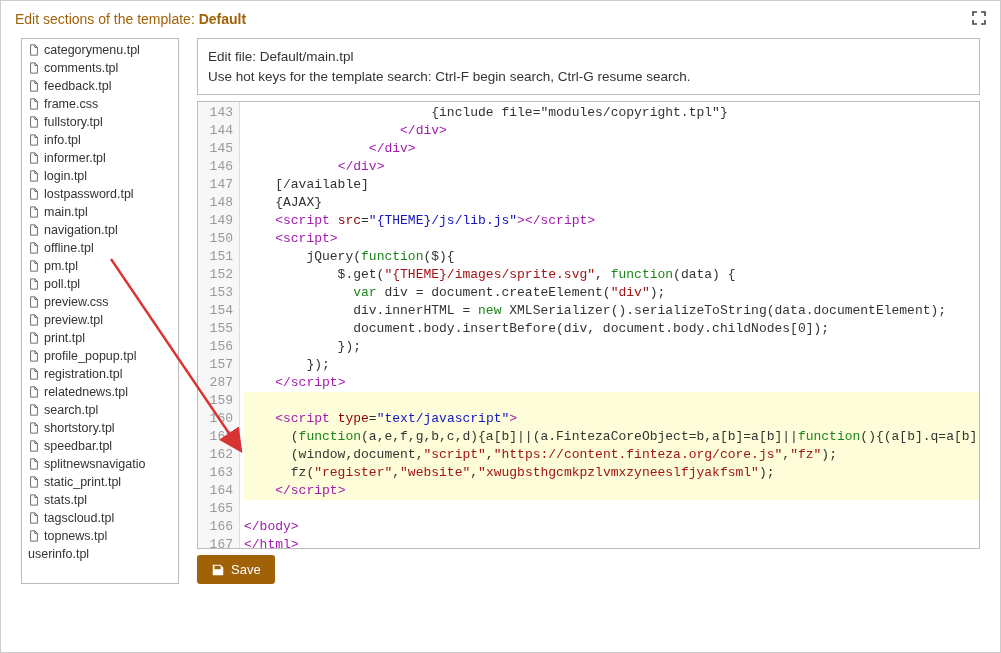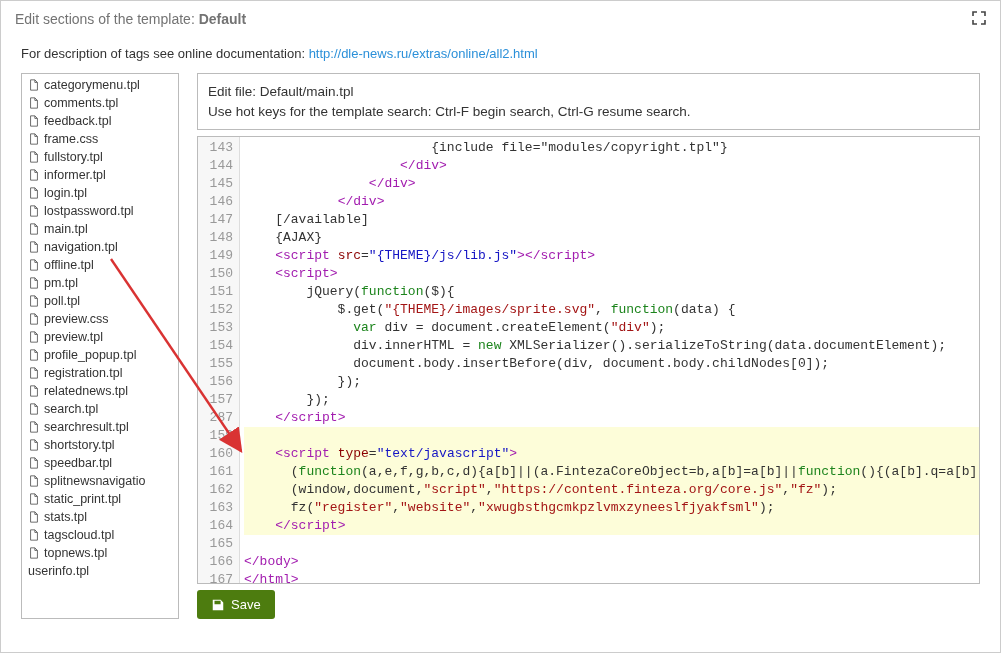--- a/index.html
+++ b/index.html
@@ -1,19 +1,19 @@
 <!DOCTYPE html>
 <html><head>
 <meta charset="utf-8">
 <style>
   * { box-sizing: border-box; margin: 0; padding: 0; }
   body { font-family: "Segoe UI", Tahoma, sans-serif; font-size: 13px; color: #333; background: #fff; }
   .panel { border: 1px solid #ccc; margin: 0; width: 1001px; height: 653px; position: relative; }
   .panel-head { padding: 10px 14px; border-bottom: 1px solid transparent; position: relative; }
-  .panel-head .title { font-size: 14px; color: #737373; }
+  .panel-head .title { font-size: 14px; color: #a16207; }
   .panel-head .title b { font-weight: 600; }
   .expand-icon { position: absolute; right: 14px; top: 10px; font-size: 14px; color: #444; cursor: pointer; }
   .doc-line { padding: 8px 20px 12px 20px; font-size: 13px; color: #333; }
   .doc-line a { color: #2b90d9; text-decoration: none; }
   .body-row { display: flex; padding: 0 20px 14px 20px; gap: 18px; height: 560px; }
   .file-tree-wrap { width: 158px; border: 1px solid #bbb; overflow: hidden; position: relative; background: #fff; }
   .file-tree { height: 100%; overflow-y: scroll; padding: 2px 0; }
   .file-tree::-webkit-scrollbar { width: 16px; }
   .file-tree::-webkit-scrollbar-track { background: #f0f0f0; }
   .file-tree::-webkit-scrollbar-thumb { background: #c1c1c1; border: 1px solid #aaa; }
@@ -32,42 +32,39 @@
   .gutter .ln { height: 18px; line-height: 18px; font-family: Liberation Mono, monospace; }
   .code { flex: 1; padding: 2px 4px; white-space: pre; min-width: 1100px; }
   .code .cl { height: 18px; line-height: 18px; }
   .code .hl { background: #fdfdd9; }
   .tag { color: #a21caf; }
   .attr-n { color: #8b0000; }
   .attr-v { color: #1515c4; }
   .str { color: #a31515; }
   .kw2 { color: #1c841c; }
   .num {}
-  .save-btn { align-self: flex-start; background: #4d7c0f; color: #fff; border: none; padding: 7px 14px; font-size: 13px; border-radius: 3px; display: inline-flex; align-items: center; gap: 6px; cursor: pointer; }
+  .save-btn { align-self: flex-start; background: #a16207; color: #fff; border: none; padding: 7px 14px; font-size: 13px; border-radius: 3px; display: inline-flex; align-items: center; gap: 6px; cursor: pointer; }
   .save-ic { width: 14px; height: 14px; }
   .arrow-svg { position: absolute; left: 90px; top: 250px; pointer-events: none; z-index: 50; }
 </style>
 </head>
 <body>
 
 <div class="panel">
   <div class="panel-head">
     <span class="title">
       <span>Edit sections of the template: </span><b>Default</b>
     </span>
     <span class="expand-icon">
       <svg width="14" height="14" viewBox="0 0 14 14">
           <path d="M1 5 L1 1 L5 1 M9 1 L13 1 L13 5 M13 9 L13 13 L9 13 M5 13 L1 13 L1 9" stroke="#444" stroke-width="1.6" fill="none"></path>
         </svg>
     </span>
   </div>
 
-  <div class="doc-line">
-    <span>For description of tags see online documentation: </span><a href="#">http://dle-news.ru/extras/online/all2.html</a>
-  </div>
 
   <div class="body-row">
     <div class="file-tree-wrap">
       <div class="file-tree" id="file-tree">
           <div class="file-item">
             <svg class="file-ic" viewBox="0 0 12 14">
               <path fill="none" stroke="#555" stroke-width="1" d="M2 1h5l3 3v9H2z M7 1v3h3"></path>
             </svg>
             <span>categorymenu.tpl</span>
           </div>
@@ -92,20 +89,26 @@
           <div class="file-item">
             <svg class="file-ic" viewBox="0 0 12 14">
               <path fill="none" stroke="#555" stroke-width="1" d="M2 1h5l3 3v9H2z M7 1v3h3"></path>
             </svg>
             <span>fullstory.tpl</span>
           </div>
           <div class="file-item">
             <svg class="file-ic" viewBox="0 0 12 14">
               <path fill="none" stroke="#555" stroke-width="1" d="M2 1h5l3 3v9H2z M7 1v3h3"></path>
             </svg>
+            <span>info.tpl</span>
+          </div>
+          <div class="file-item">
+            <svg class="file-ic" viewBox="0 0 12 14">
+              <path fill="none" stroke="#555" stroke-width="1" d="M2 1h5l3 3v9H2z M7 1v3h3"></path>
+            </svg>
             <span>informer.tpl</span>
           </div>
           <div class="file-item">
             <svg class="file-ic" viewBox="0 0 12 14">
               <path fill="none" stroke="#555" stroke-width="1" d="M2 1h5l3 3v9H2z M7 1v3h3"></path>
             </svg>
             <span>login.tpl</span>
           </div>
           <div class="file-item">
             <svg class="file-ic" viewBox="0 0 12 14">
@@ -152,45 +155,45 @@
           <div class="file-item">
             <svg class="file-ic" viewBox="0 0 12 14">
               <path fill="none" stroke="#555" stroke-width="1" d="M2 1h5l3 3v9H2z M7 1v3h3"></path>
             </svg>
             <span>preview.tpl</span>
           </div>
           <div class="file-item">
             <svg class="file-ic" viewBox="0 0 12 14">
               <path fill="none" stroke="#555" stroke-width="1" d="M2 1h5l3 3v9H2z M7 1v3h3"></path>
             </svg>
+            <span>print.tpl</span>
+          </div>
+          <div class="file-item">
+            <svg class="file-ic" viewBox="0 0 12 14">
+              <path fill="none" stroke="#555" stroke-width="1" d="M2 1h5l3 3v9H2z M7 1v3h3"></path>
+            </svg>
             <span>profile_popup.tpl</span>
           </div>
           <div class="file-item">
             <svg class="file-ic" viewBox="0 0 12 14">
               <path fill="none" stroke="#555" stroke-width="1" d="M2 1h5l3 3v9H2z M7 1v3h3"></path>
             </svg>
             <span>registration.tpl</span>
           </div>
           <div class="file-item">
             <svg class="file-ic" viewBox="0 0 12 14">
               <path fill="none" stroke="#555" stroke-width="1" d="M2 1h5l3 3v9H2z M7 1v3h3"></path>
             </svg>
             <span>relatednews.tpl</span>
           </div>
           <div class="file-item">
             <svg class="file-ic" viewBox="0 0 12 14">
               <path fill="none" stroke="#555" stroke-width="1" d="M2 1h5l3 3v9H2z M7 1v3h3"></path>
             </svg>
             <span>search.tpl</span>
-          </div>
-          <div class="file-item">
-            <svg class="file-ic" viewBox="0 0 12 14">
-              <path fill="none" stroke="#555" stroke-width="1" d="M2 1h5l3 3v9H2z M7 1v3h3"></path>
-            </svg>
-            <span>searchresult.tpl</span>
           </div>
           <div class="file-item">
             <svg class="file-ic" viewBox="0 0 12 14">
               <path fill="none" stroke="#555" stroke-width="1" d="M2 1h5l3 3v9H2z M7 1v3h3"></path>
             </svg>
             <span>shortstory.tpl</span>
           </div>
           <div class="file-item">
             <svg class="file-ic" viewBox="0 0 12 14">
               <path fill="none" stroke="#555" stroke-width="1" d="M2 1h5l3 3v9H2z M7 1v3h3"></path>

